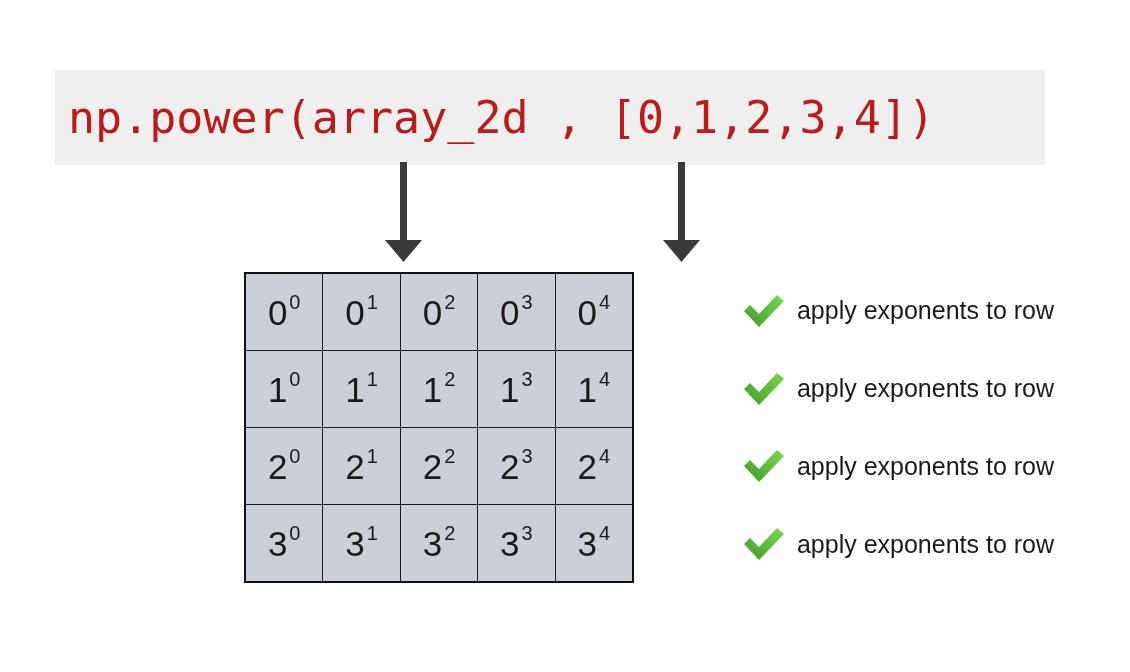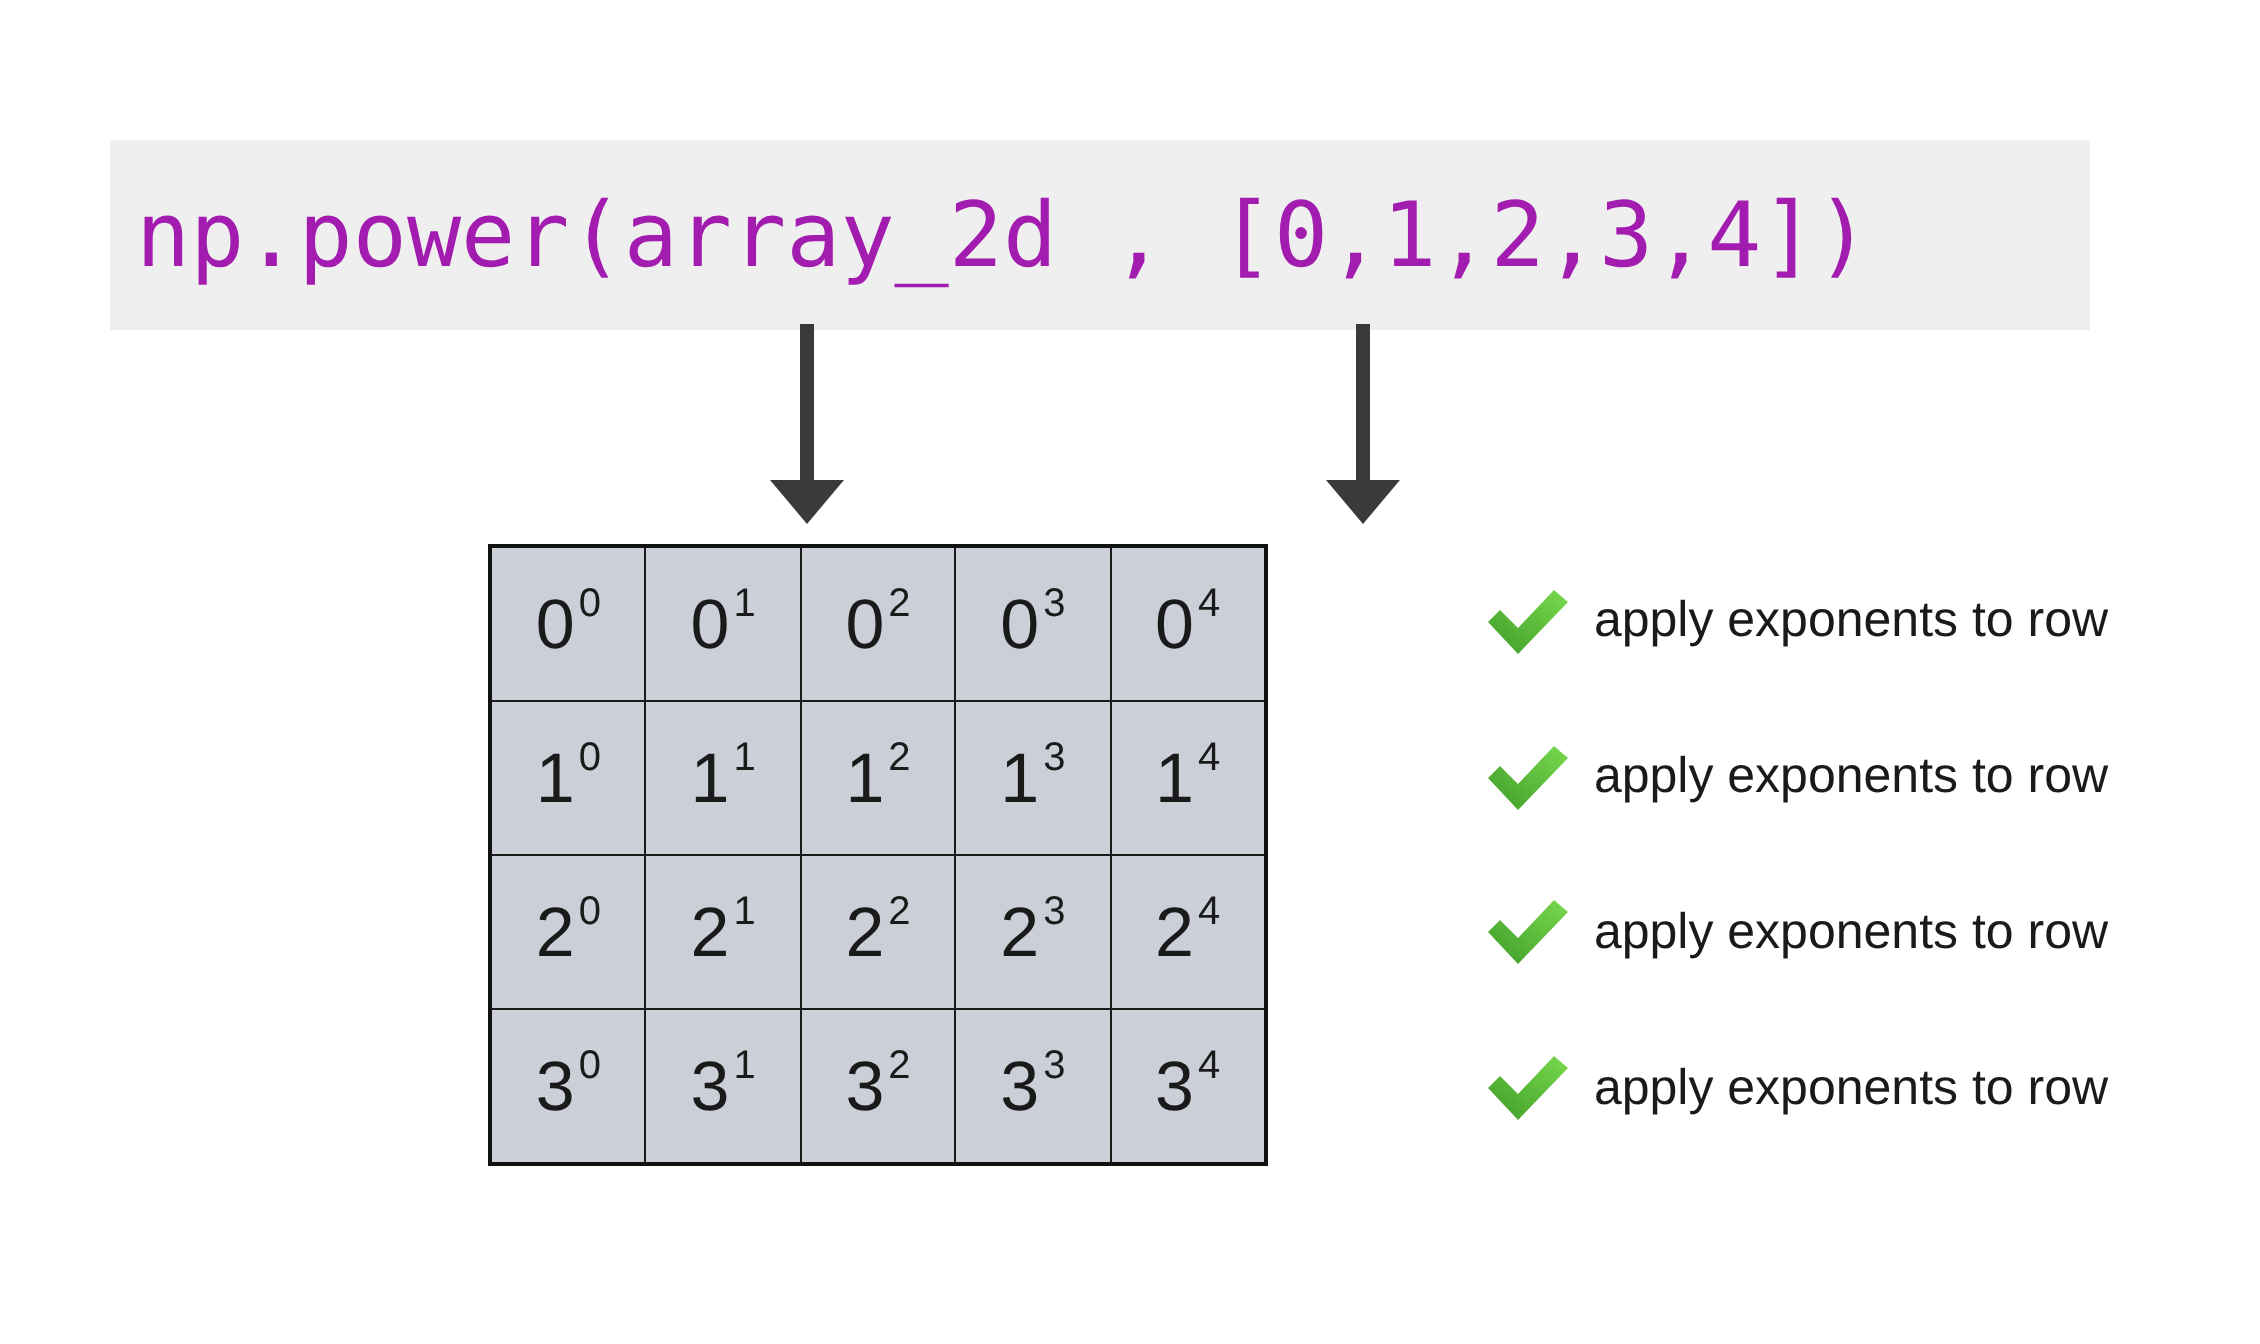--- a/index.html
+++ b/index.html
@@ -23,21 +23,21 @@
     width: 990px;
     height: 95px;
     background: #efefef;
     display: flex;
     align-items: center;
   }
   #code-text {
     font-family: "DejaVu Sans Mono", monospace;
     font-size: 45px;
     letter-spacing: 0px;
-    color: #a21caf;
+    color: #b91c1c;
     white-space: pre;
     margin-left: 13px;
     line-height: 1;
   }
 
   
   .arrow {
     position: absolute;
     top: 162px;
     width: 38px;

